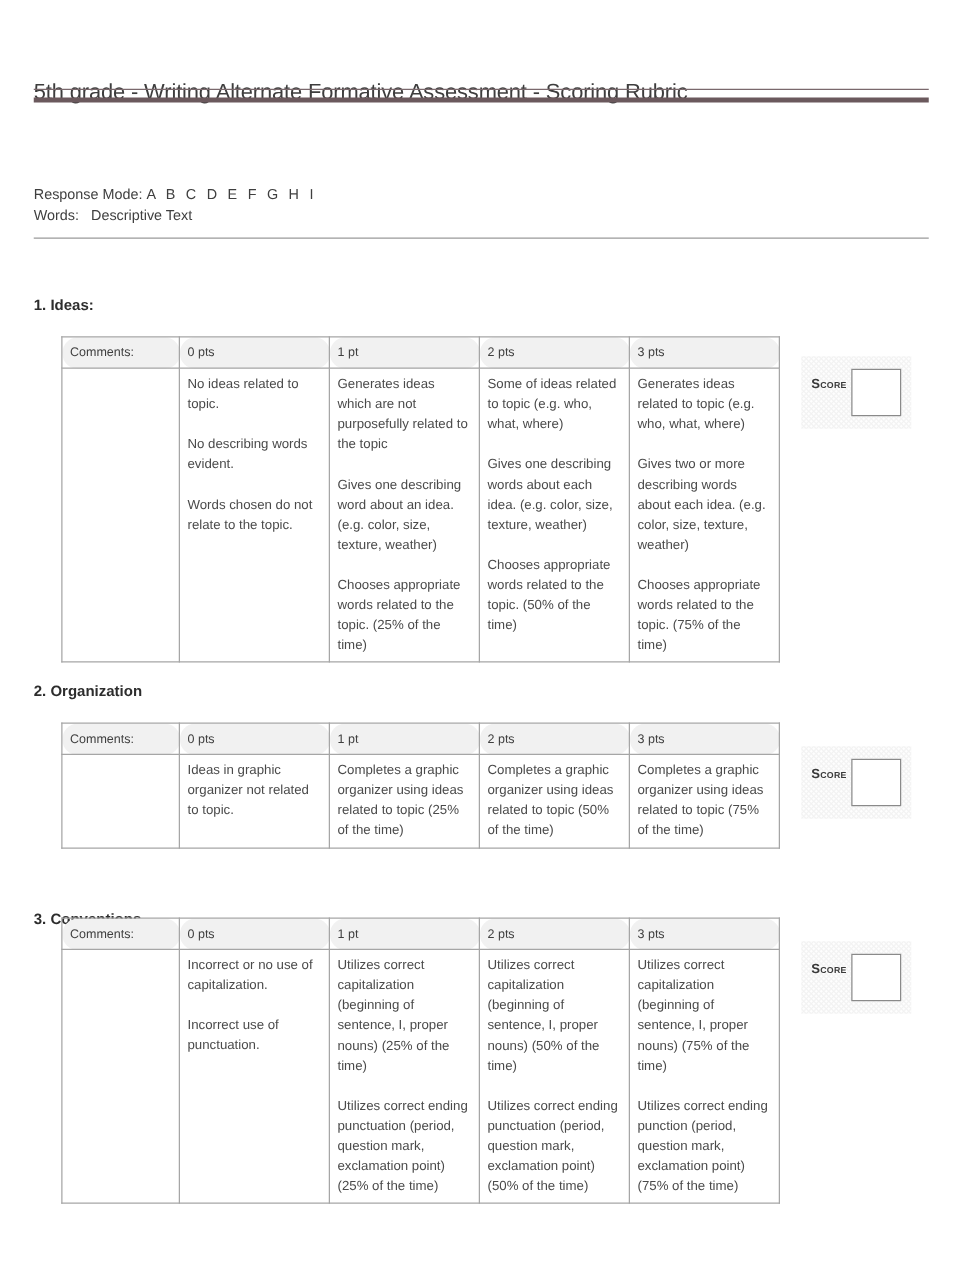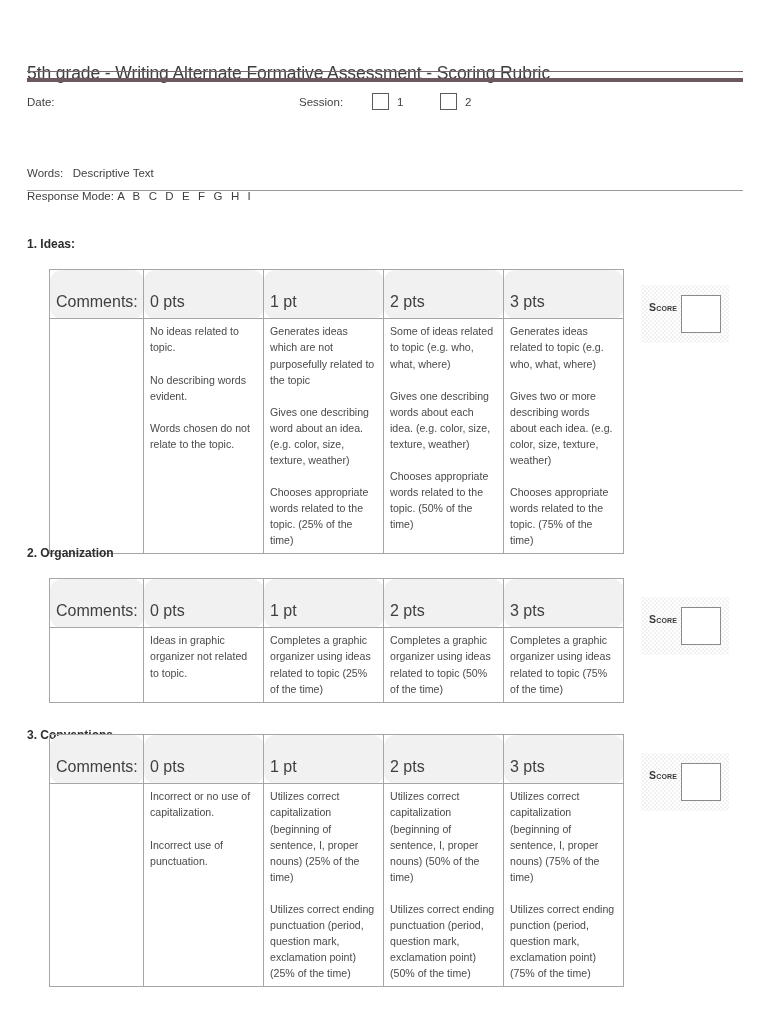--- a/index.html
+++ b/index.html
@@ -79,21 +79,21 @@
   .cb2 { left: 413px; }
   .cb-label1 { position: absolute; left: 370px; top: 0; }
   .cb-label2 { position: absolute; left: 438px; top: 0; }
 
   .meta-small {
     position: absolute;
     left: 27px;
     font-size: 11.5px;
     white-space: nowrap;
   }
-  .rm-line { top: 150px; margin-top: 40px; }
+  .rm-line { top: 150px; }
   .topic-line { top: 167px; }
   .rm-letters { letter-spacing: 2.6px; }
 
   .sub-rule {
     position: absolute;
     left: 27px;
     top: 190px;
     width: 716px;
     height: 0;
     border-top: 1px solid #9a9a9a;
@@ -132,22 +132,22 @@
     border: 1px solid #a6a6a6;
     vertical-align: top;
     padding: 4px 6px 5px 6px;
     line-height: 1.52;
     font-weight: normal;
     text-align: left;
   }
   .rubric thead th {
     background: #f1f1f1;
     color: #3f3f3f;
-    font-size: 16px;
-    padding-top: 20px;
+    font-size: 10px;
+    padding-top: 5px;
     padding-bottom: 4px;
     height: 15px;
     border-radius: 12px;
   }
   .col-comments { width: 94px; }
   .col-pts { width: 120px; }
   .rubric td.cell-comments { background: #ffffff; }
   .crit-list p {
     margin: 0 0 16px 0;
   }
@@ -192,28 +192,20 @@
 </style>
 </head>
 <body>
 
 <div class="page">
 
   <div class="doc-title">5th grade - Writing Alternate Formative Assessment - Scoring Rubric</div>
   <div class="title-rule"></div>
 
   <div class="meta">
-    <div class="meta-row">
-      <span class="meta-label">Date:</span>
-      <span class="meta-label col2">Session:</span>
-      <span class="checkbox cb1"></span>
-      <span class="cb-label1">1</span>
-      <span class="checkbox cb2"></span>
-      <span class="cb-label2">2</span>
-    </div>
   </div>
 
   <div class="meta-small rm-line">
     <span>Response Mode:</span>
     <span class="rm-letters">A B C D E F G H I</span>
   </div>
   <div class="meta-small topic-line">
     <span>Words:</span>
     &nbsp;
     <span>Descriptive Text</span>

